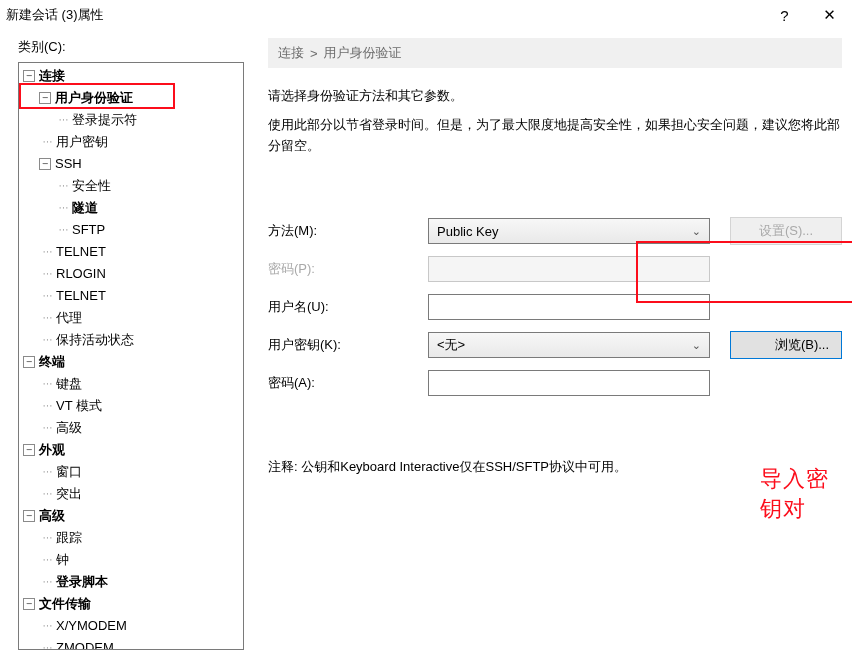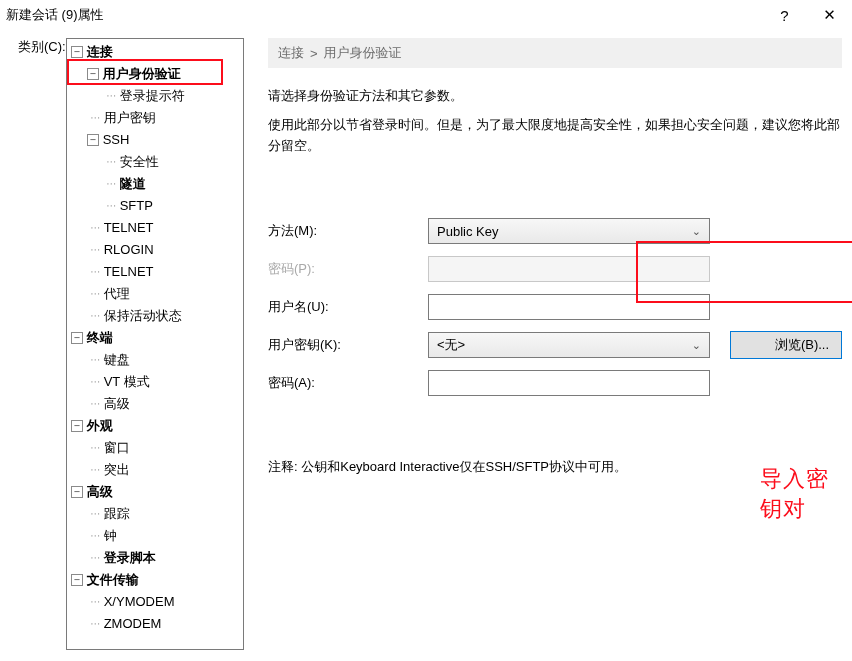--- a/index.html
+++ b/index.html
@@ -40,20 +40,21 @@
   .content {
     display: flex;
     height: 620px;
     padding: 8px 10px 0 18px;
   }
 
   
   .left-col {
     width: 241px;
     display: flex;
+    flex-direction: column;
   }
   .cat-label {
     font-size: 13px;
     margin-bottom: 6px;
   }
   .tree-box {
     border: 1px solid #7a7a7a;
     flex: 1;
     background: #fff;
     overflow: hidden;
@@ -205,21 +206,21 @@
 
   .note {
     margin-top: 56px;
     font-size: 13px;
   }
 </style>
 </head>
 <body>
 
 <div class="titlebar">
-  <span class="title">新建会话 (9)属性</span>
+  <span class="title">新建会话 (3)属性</span>
   <div class="controls">
     <div class="ctrl help">?</div>
     <div class="ctrl close">✕</div>
   </div>
 </div>
 
 <div class="content">
 
   <div class="left-col">
     <div class="cat-label">类别(C):</div>
@@ -348,20 +349,21 @@
     <div class="desc">使用此部分以节省登录时间。但是，为了最大限度地提高安全性，如果担心安全问题，建议您将此部分留空。</div>
 
     <div class="form">
 
       <div class="form-row">
         <div class="form-label">方法(M):</div>
         <div class="form-select">
           <span>Public Key</span>
           <span class="chev">⌄</span>
         </div>
+        <div class="side-btn disabled">设置(S)...</div>
       </div>
 
       <div class="form-row">
         <div class="form-label disabled">密码(P):</div>
         <input class="form-input disabled" disabled="" value="" style="">
       </div>
 
       <div class="form-row">
         <div class="form-label">用户名(U):</div>
         <input class="form-input" value="" style="">

